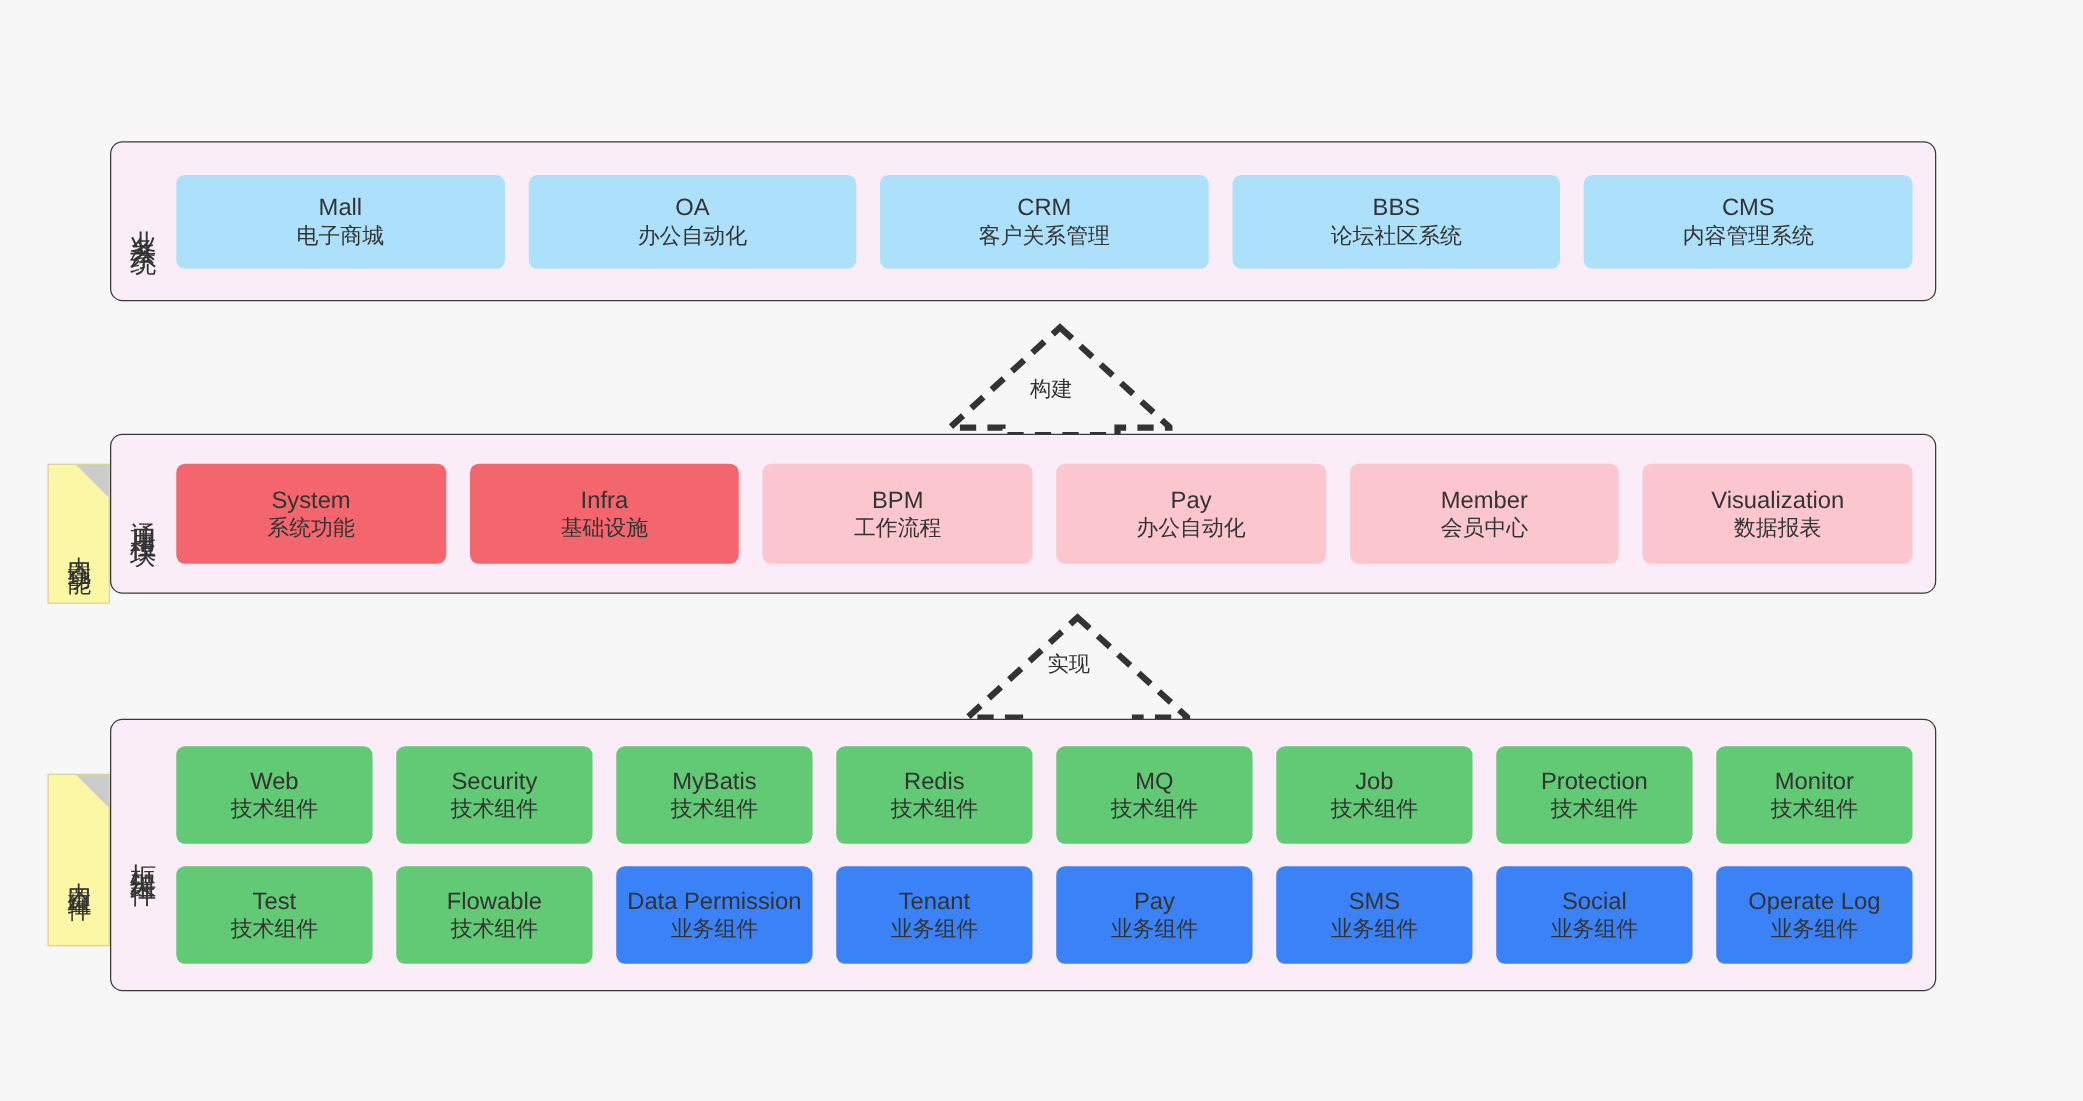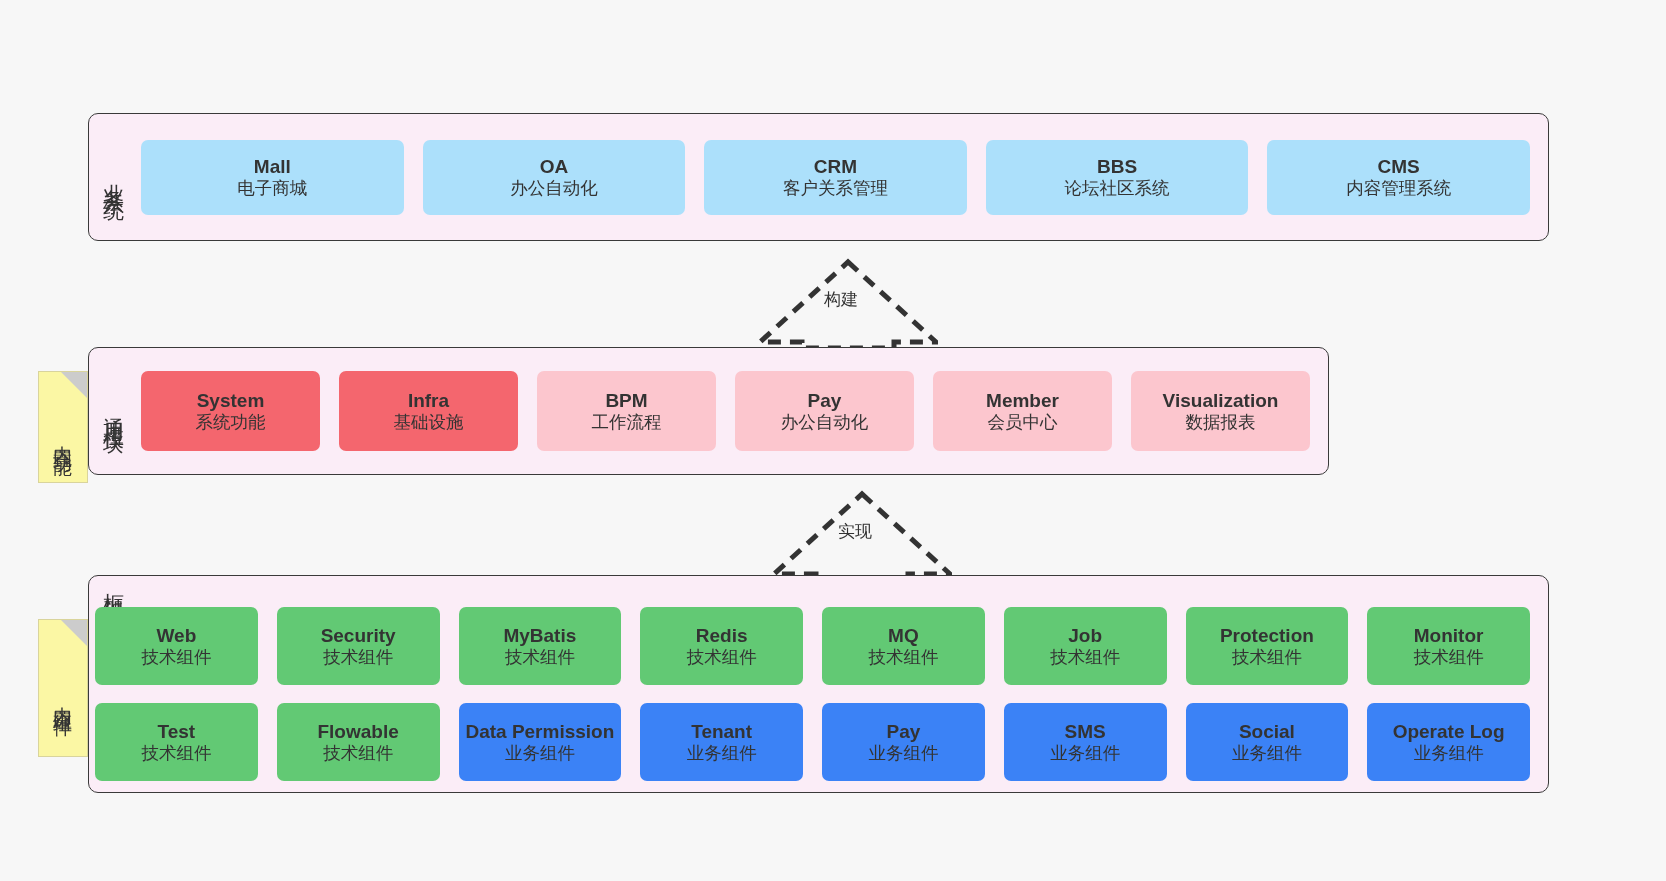--- a/index.html
+++ b/index.html
@@ -61,38 +61,38 @@
     border-radius: 7px;
     display: flex;
     flex-direction: column;
     align-items: center;
     justify-content: center;
     text-align: center;
     color: #333333;
     line-height: 1.22;
     padding: 4px 6px;
   }
-  .cell .t1 { font-size: 19px; font-weight: bold; }
+  .cell .t1 { font-size: 19px; }
   .cell .t2 { font-size: 17.5px; }
 
   
   .c-blue        { background: #ace0fb; }
   .c-red         { background: #f4666e; }
   .c-pink        { background: #fcc6ce; }
   .c-green       { background: #62c974; }
   .c-lightgreen  { background: #3b82f6; }
 
   
   #layer-business { left: 88px;  top: 113px; width: 1461px; height: 128px; }
   #layer-business .row { height: 75px; }
 
-  #layer-common   { left: 88px;  top: 347px; width: 1241px; height: 128px; }
+  #layer-common   { left: 88px;  top: 347px; width: 1461px; height: 128px; }
   #layer-common .row { height: 80px; }
 
-  #layer-framework{ left: 88px;  top: 575px; width: 1461px; height: 218px; flex-direction: column; }
+  #layer-framework{ left: 88px;  top: 575px; width: 1461px; height: 218px; }
   #layer-framework .row { height: 78px; }
   #layer-framework .layer-body { gap: 18px; padding: 0 18px 0 6px; }
 
   
   .note {
     position: absolute;
     background: #fbf7a4;
     border: 1px solid #d9d49c;
     display: flex;
     align-items: center;
@@ -160,21 +160,21 @@
           <div class="t2">内容管理系统</div>
         </div>
       </div>
     </div>
   </div>
 
   <div class="arrow-wrap" style="left:758px; top:258px; width:180px; height:92px;">
     <svg width="180" height="92" viewBox="0 0 180 92">
       <path d="M 90 4 L 178 84 L 136 84 L 136 90 L 44 90 L 44 84 L 2 84 Z" fill="none" stroke="#333333" stroke-width="5" stroke-dasharray="13,9" stroke-linejoin="miter"></path>
     </svg>
-    <div class="arrow-label" style="left:66px; top:30px;">构建</div>
+    <div class="arrow-label" style="left:66px; top:42px;">构建</div>
   </div>
 
   <div class="note" id="note-common">
     <div class="fold"></div>
     <div class="note-text">内置功能</div>
   </div>
 
   <div class="layer" id="layer-common">
     <div class="layer-title">
       <span>通用模块</span>

